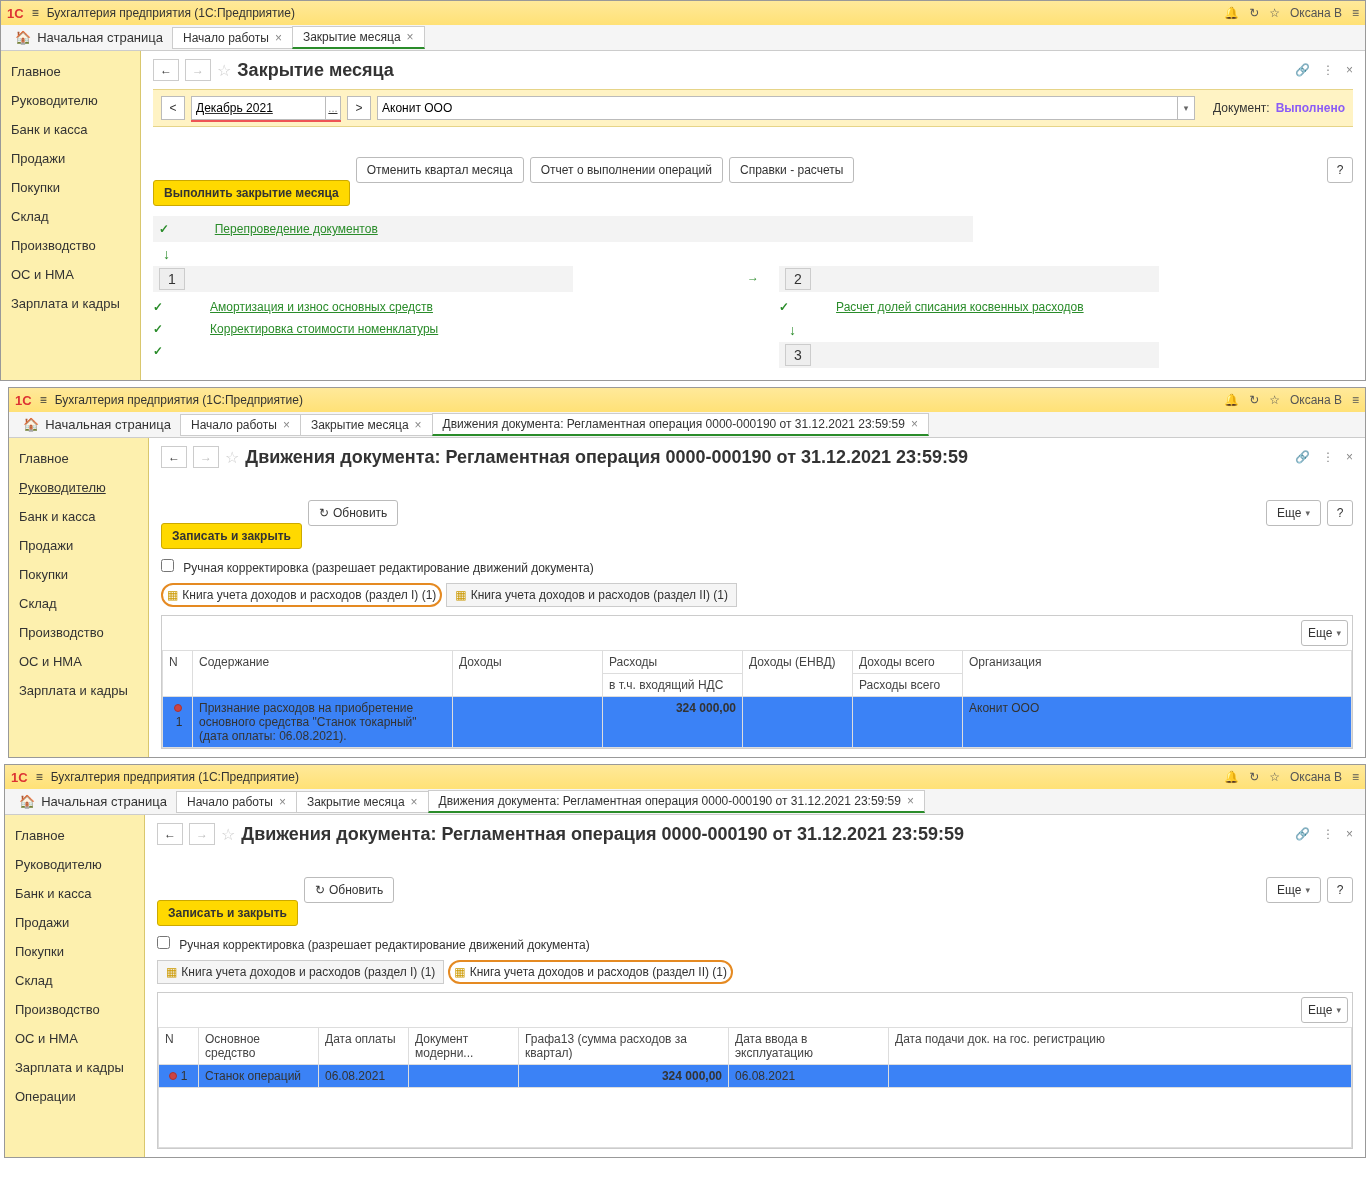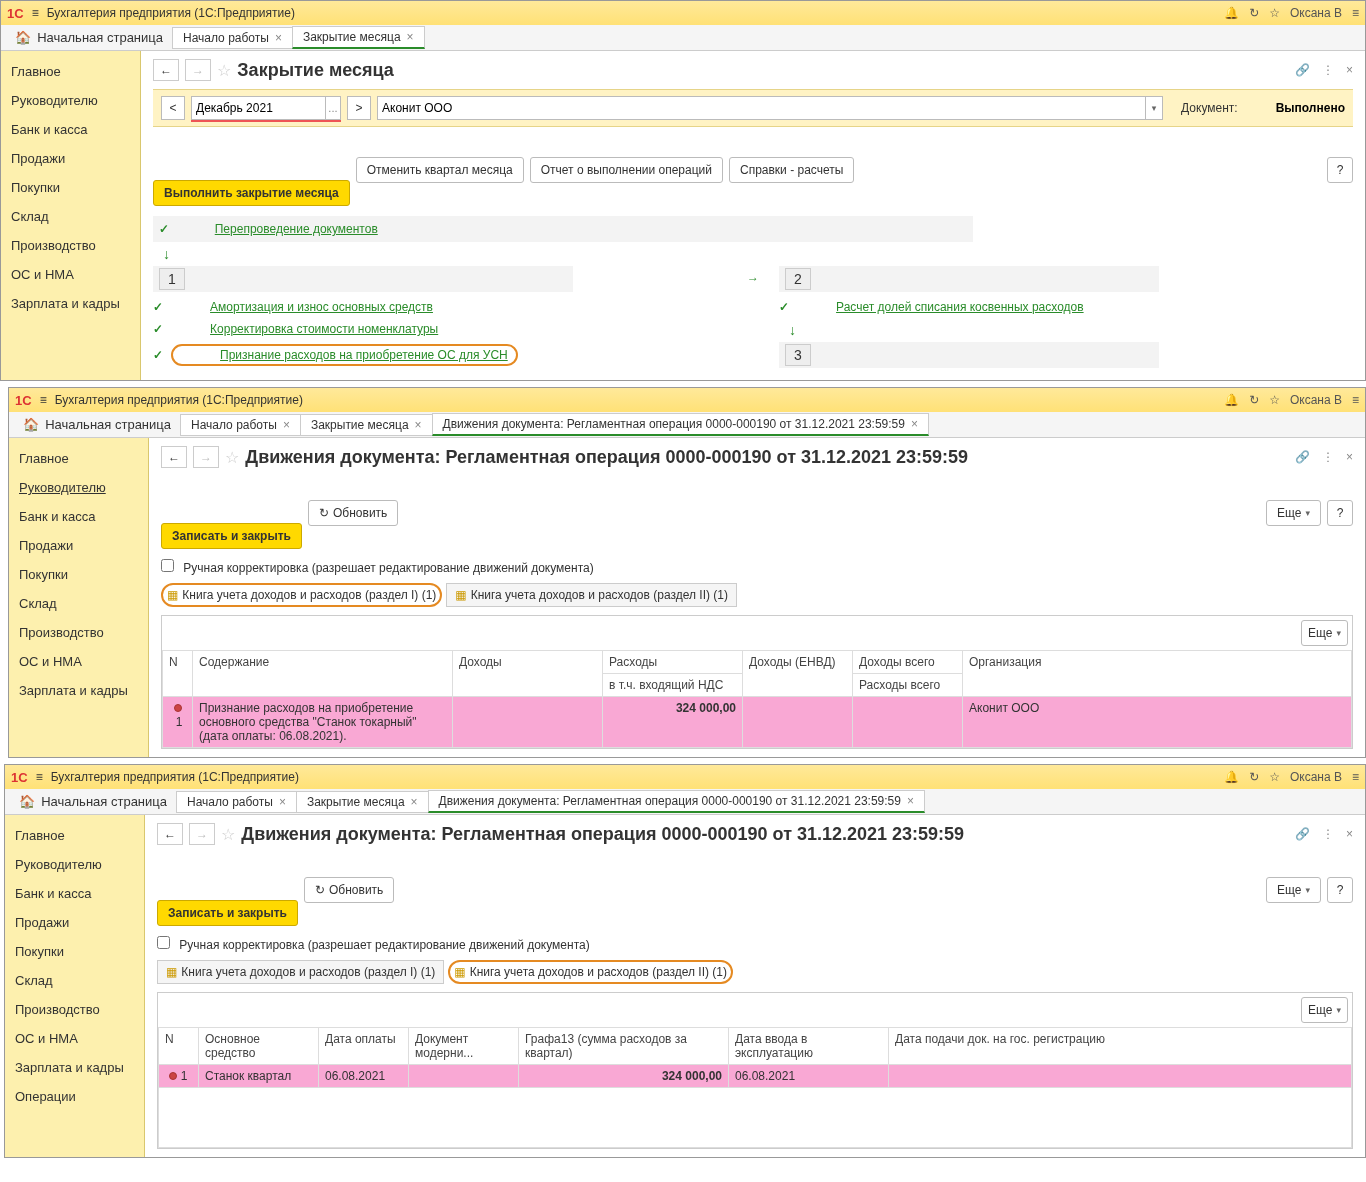--- a/index.html
+++ b/index.html
@@ -28,22 +28,22 @@
 .hdr-right { margin-left: auto; display: flex; gap: 12px; color: #888; }
 .periodbar { background: #fff3c4; border-top: 1px solid #e6d488; border-bottom: 1px solid #e6d488; padding: 6px 8px; display: flex; align-items: center; gap: 6px; margin-bottom: 6px; }
 .periodbar .pbtn { width: 24px; height: 24px; border: 1px solid #bbb; background: #fff; display: flex; align-items: center; justify-content: center; cursor: pointer; }
 .periodbar .pfield { flex: 0 0 150px; display:flex; }
 .periodbar .pfield input { width:100%; border:1px solid #bbb; height:24px; padding:0 4px; font-size:12px; border-right:none; }
 .periodbar .pfield .dd { width:18px; border:1px solid #bbb; display:flex;align-items:center;justify-content:center; background:#fff; cursor:pointer; }
 .periodbar .orgfield { flex:1; display:flex; }
 .periodbar .orgfield input { flex:1; border:1px solid #bbb; height:24px; padding:0 4px; font-size:12px; border-right:none; }
 .periodbar .orgfield .dd { width:18px; border:1px solid #bbb; display:flex;align-items:center;justify-content:center; background:#fff; cursor:pointer; }
 .periodbar .status-label { margin-left: 12px; color: #333; }
-.periodbar .status-value { color: #000000; font-weight: bold; margin-left: 32px; }
-.underline-red { position:relative; }
+.periodbar .status-value { color: #8b5cf6; font-weight: bold; }
+.underline-red { position:relative;text-decoration:underline; }
 .underline-red:after { content:""; position:absolute; left:0; right:0; bottom:-2px; height:2px; background:#e55; }
 .btnrow { display:flex; gap:6px; align-items:center; margin-bottom:10px; }
 .btn { border:1px solid #bbb; background:#fff; padding:4px 10px; height:26px; display:flex; align-items:center; gap:4px; font-size:12px; cursor:pointer; border-radius:3px; }
 .btn.primary { background:#ffd900; border-color:#cca900; font-weight:bold;margin-top:47px; }
 .btn.help { width:26px; justify-content:center; }
 .spacer { flex:1; }
 .ops-row { display:flex; align-items:center; gap:8px; padding:4px 0; }
 .check { color:#2a8c2a; font-weight:bold; }
 .arrow-down { color:#2a8c2a; font-size:14px; }
 .op-link { color:#2a8c2a; text-decoration:underline; cursor:pointer;padding-left:39px; }
@@ -58,21 +58,21 @@
 .tabstrip2 { display:flex; gap:4px; margin-top:8px; }
 .tab2 { border:1px solid #ccc; background:#f5f5f5; padding:4px 8px; display:flex; align-items:center; gap:4px; cursor:pointer; font-size:12px; }
 .tab2.active { background:#fff; }
 .tab2 .tic { color:#c90; }
 .tablewrap { border:1px solid #ccc; margin-top:8px; }
 .table-top { display:flex; justify-content:flex-end; padding:4px; }
 .table-top .btn { padding:2px 6px; }
 table.grid { width:100%; border-collapse:collapse; font-size:12px; }
 table.grid th, table.grid td { border:1px solid #ddd; padding:4px 6px; text-align:left; vertical-align:top; }
 table.grid th { background:#fff; font-weight:normal; color:#444; }
-tr.selrow td { background:#f9a8d4; }
+tr.selrow td { background:#3b82f6; }
 .dot-red { width:8px; height:8px; border:1px solid #a33; border-radius:50%; background:#c44; display:inline-block; }
 .amt-right { text-align:right !important;font-weight:bold; }
 .small-muted { color:#888; font-size:11px; }
 .ellipsis-oval { border:2px solid #e58a22; border-radius:16px; padding:0 4px; }
 </style>
 </head>
 <body>
 
 <div class="window">
   <div class="titlebar">
@@ -161,23 +161,20 @@
           <div class="ops-row">
               <span class="check">✓</span>
               <span class="op-link">Амортизация и износ основных средств</span>
             </div>
           <div class="ops-row">
               <span class="check">✓</span>
               <span class="op-link">Корректировка стоимости номенклатуры</span>
             </div>
           <div class="ops-row">
               <span class="check">✓</span>
-            <span class="circle-orange">
-                <span class="op-link">Признание расходов на приобретение ОС для УСН</span>
-              </span>
           </div>
         </div>
         <div style="display:flex;align-items:flex-start;padding-top:4px;">
             <span class="arrow-right-green">→</span>
           </div>
         <div class="col">
           <div class="grey-stripe" style="width:380px">
               <span class="numbox">2</span>
             </div>
           <div class="ops-row">
@@ -408,21 +405,21 @@
               <th style="width:90px">Дата оплаты</th>
               <th style="width:110px">Документ модерни...</th>
               <th style="width:210px">Графа13 (сумма расходов за квартал)</th>
               <th style="width:160px">Дата ввода в эксплуатацию</th>
               <th>Дата подачи док. на гос. регистрацию</th>
             </tr>
           </thead>
           <tbody>
             <tr class="selrow">
               <td style="text-align:center"><span class="dot-red"></span>&nbsp;<span>1</span></td>
-              <td>Станок квартал</td>
+              <td>Станок операций</td>
               <td>06.08.2021</td>
               <td></td>
               <td class="amt-right">324 000,00</td>
               <td>06.08.2021</td>
               <td></td>
             </tr>
             <tr>
                 <td colspan="7" style="height:60px"></td>
               </tr>
           </tbody>

